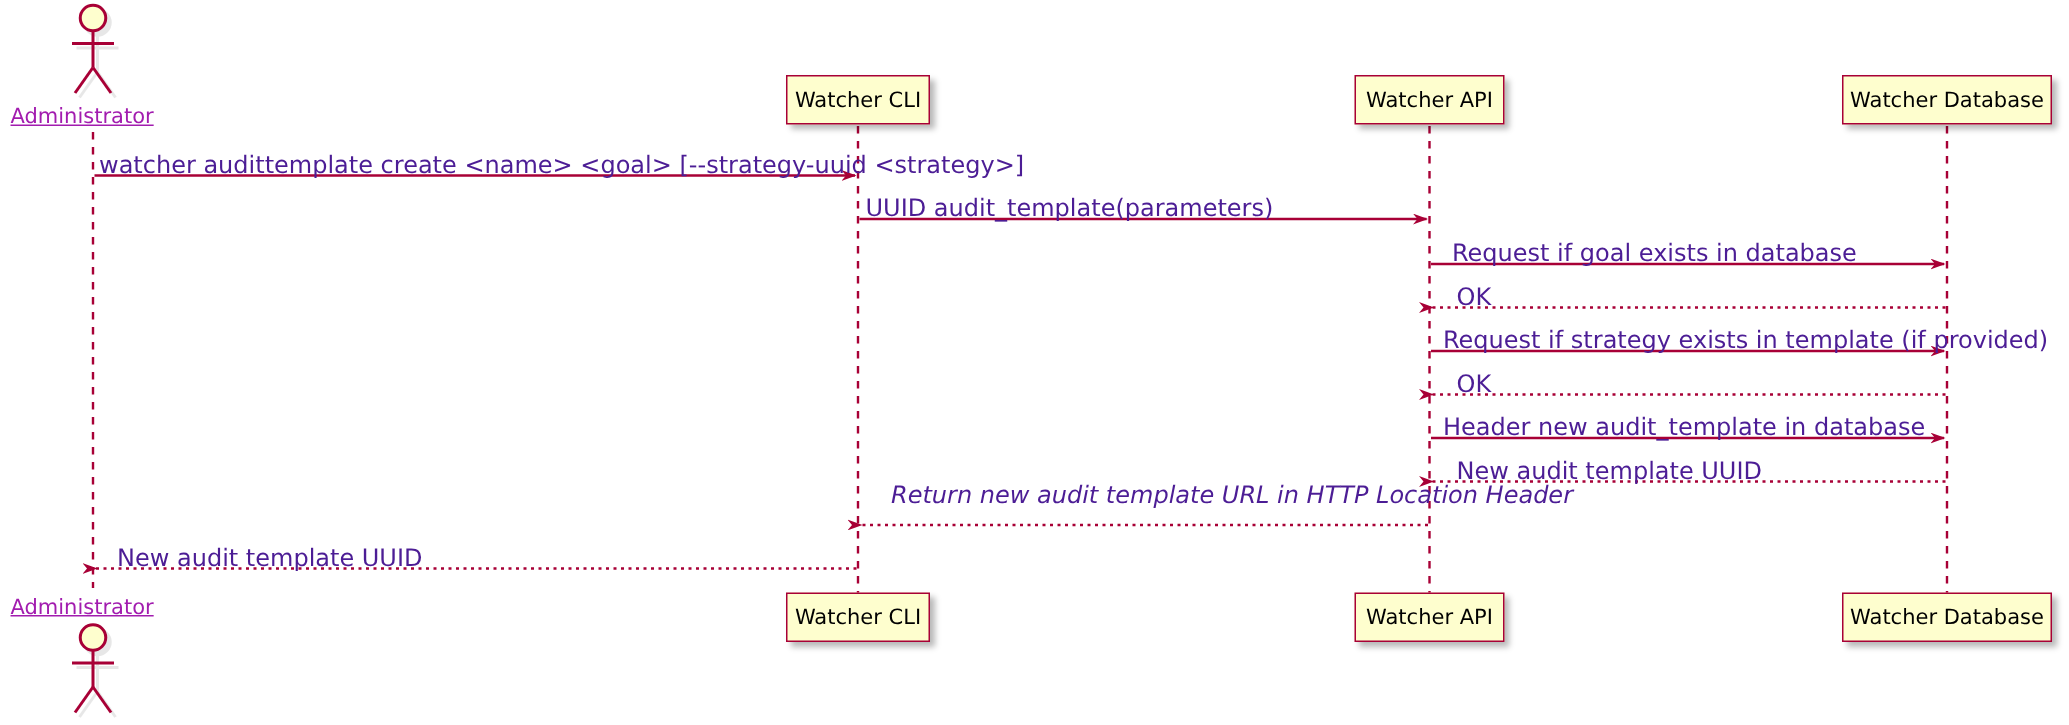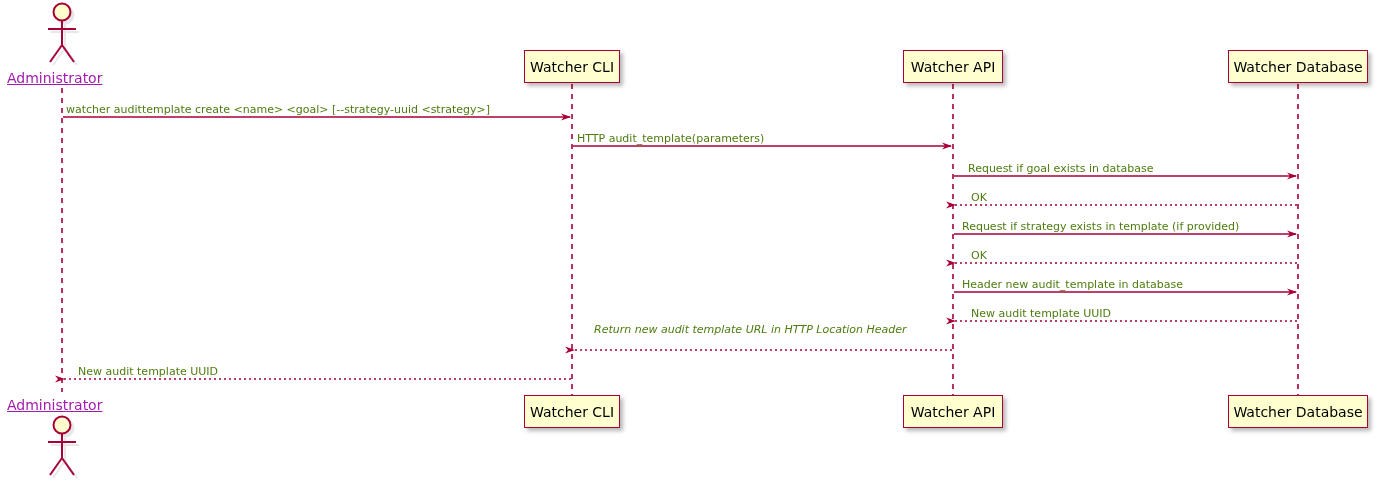--- a/index.html
+++ b/index.html
@@ -21,22 +21,22 @@
   #svg-layer {
     position: absolute;
     left: 0;
     top: 0;
     width: 1379px;
     height: 483px;
   }
   .msg-label {
     position: absolute;
     font-family: "DejaVu Sans", sans-serif;
-    font-size: 11px;
-    color: #4d7c0f;
+    font-size: 16px;
+    color: #4c1d95;
     white-space: nowrap;
     line-height: 15px;
   }
   .participant-box {
     position: absolute;
     background: #FEFECE;
     border: 1.5px solid #A80036;
     box-shadow: 3px 3px 4px rgba(0,0,0,0.28);
     display: flex;
     align-items: center;
@@ -137,21 +137,21 @@
       </div>
       <div class="participant-box" style="left: 903px; top: 395px; width: 100px; height: 33px;">
         <span class="participant-label">Watcher API</span>
       </div>
       <div class="participant-box" style="left: 1228px; top: 395px; width: 140px; height: 33px;">
         <span class="participant-label">Watcher Database</span>
       </div>
     </div>
   <div id="labels-layer">
       <div class="msg-label" style="left: 66px; top: 102px;">watcher audittemplate create &lt;name&gt; &lt;goal&gt; [--strategy-uuid &lt;strategy&gt;]</div>
-      <div class="msg-label" style="left: 577px; top: 131px;">HTTP audit_template(parameters)</div>
+      <div class="msg-label" style="left: 577px; top: 131px;">UUID audit_template(parameters)</div>
       <div class="msg-label" style="left: 968px; top: 161px;">Request if goal exists in database</div>
       <div class="msg-label" style="left: 971px; top: 190px;">OK</div>
       <div class="msg-label" style="left: 962px; top: 219px;">Request if strategy exists in template (if provided)</div>
       <div class="msg-label" style="left: 971px; top: 248px;">OK</div>
       <div class="msg-label" style="left: 962px; top: 277px;">Header new audit_template in database</div>
       <div class="msg-label" style="left: 971px; top: 306px;">New audit template UUID</div>
       <div class="msg-label" style="left: 594px; top: 322px; font-style: italic;">Return new audit template URL in HTTP Location Header</div>
       <div class="msg-label" style="left: 78px; top: 364px;">New audit template UUID</div>
       <div class="actor-label" style="left: 7px; top: 70px;">Administrator</div>
       <div class="actor-label" style="left: 7px; top: 397px;">Administrator</div>

